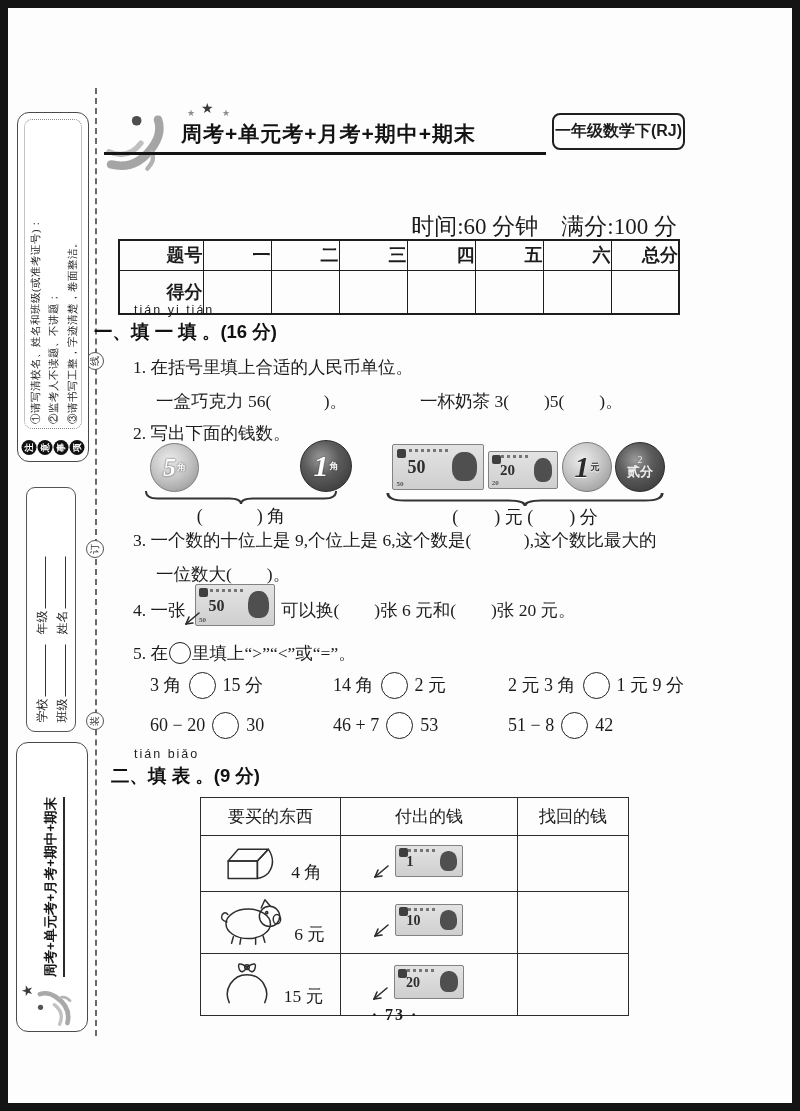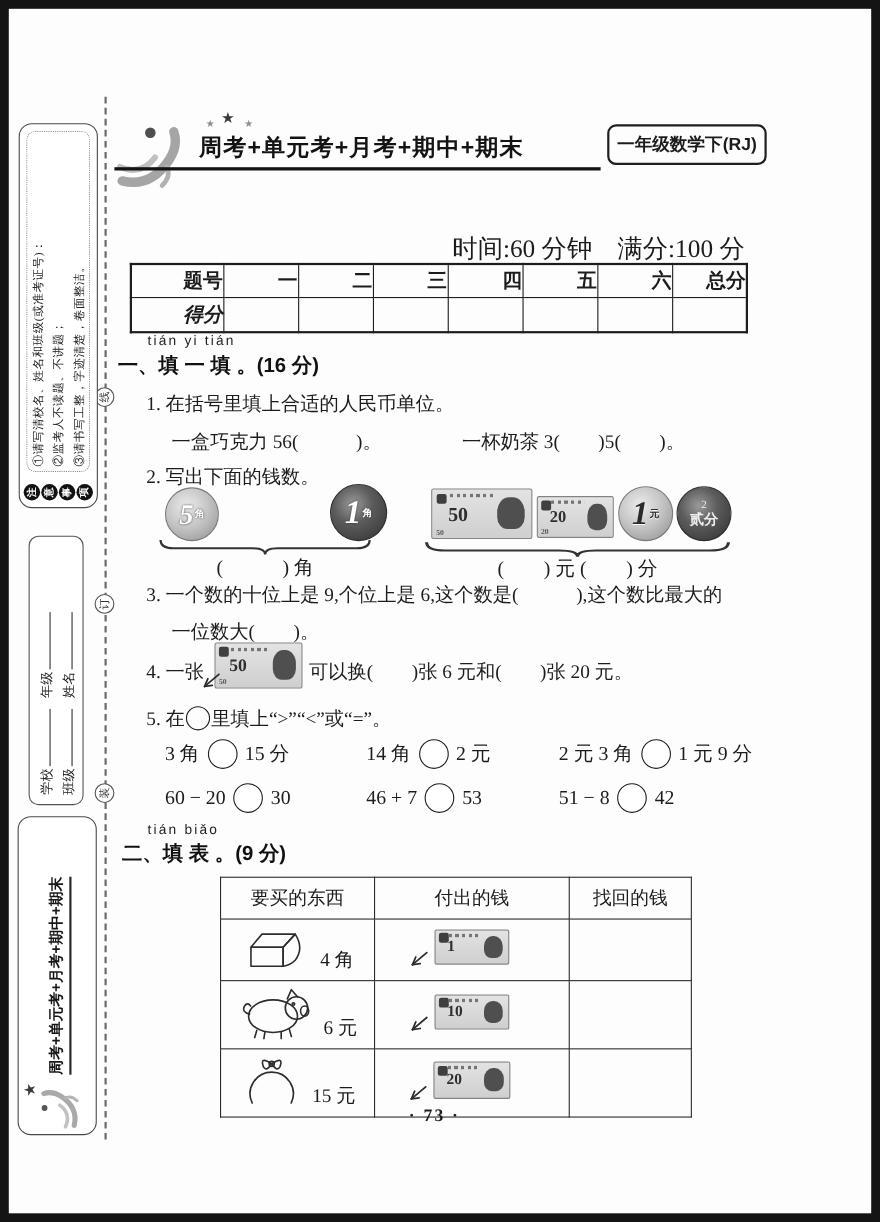--- a/index.html
+++ b/index.html
@@ -42,34 +42,34 @@
                display:flex; align-items:center; gap:4px; }
   .brand-rot .series { font-family:"Liberation Sans", sans-serif; font-weight:bold; font-size:13.5px;
                        white-space:nowrap; border-bottom:2px solid #2a2a2a; padding-bottom:3px; color:#161616; }
   .star-sm { color:#8d8d8d; font-size:9px; }
   .star-lg { color:#3a3a3a; font-size:14px; }
 
   
   .series-title { position:absolute; left:181px; top:120px; font-family:"Liberation Sans", sans-serif;
                   font-weight:bold; font-size:21px; letter-spacing:1px; color:#131313; white-space:nowrap; }
   .series-underline { position:absolute; left:104px; top:152px; width:442px; height:2.5px; background:#141414; }
-  .book-badge { position:absolute; left:552px; top:113px; width:145px; height:37px;
+  .book-badge { position:absolute; left:552px; top:113px; width:133px; height:37px;
                 border:2px solid #1f1f1f; border-radius:8px; display:flex; align-items:center; justify-content:center;
                 font-family:"Liberation Sans", sans-serif; font-weight:bold; font-size:16px; }
   .hdr-stars { position:absolute; font-family:"DejaVu Sans", sans-serif; }
 
   .paper-title { position:absolute; left:105px; top:171px; width:580px; text-align:center;
                  font-size:27px; font-weight:900; letter-spacing:6px; }
   .paper-meta { position:absolute; left:105px; top:211px; width:572px; text-align:right; font-size:23px; }
 
   table.score-table { position:absolute; left:118px; top:239px; width:560px; border-collapse:collapse;
                       table-layout:fixed; font-size:18px; font-weight:bold; text-align:right;
                       border:2.5px solid #1d1d1d; }
   table.score-table td { border:1.5px solid #1d1d1d; height:30px; }
-  table.score-table tr.blank td { height:32px;font-style:italic; }
+  table.score-table tr.blank td { height:44px; }
 
   
   .pinyin { position:absolute; font-family:"Liberation Sans", sans-serif; font-size:12.5px; color:#1e1e1e; letter-spacing:2px; }
   .sec-title { position:absolute; font-family:"Liberation Sans", sans-serif; font-weight:bold; font-size:18.5px; color:#111; }
   .qtext { position:absolute; font-size:17.5px; white-space:nowrap; }
 
   .coin { position:absolute; border-radius:50%; display:flex; align-items:center; justify-content:center; }
   .coin-light { background:radial-gradient(circle at 40% 35%, #ececec 0%, #c6c6c6 45%, #8d8d8d 100%); border:1.5px solid #7a7a7a; }
   .coin-dark  { background:radial-gradient(circle at 40% 35%, #9a9a9a 0%, #5c5c5c 40%, #303030 100%); border:1.5px solid #2c2c2c; }
   .coin .v { font-weight:bold; font-style:italic; line-height:1; }
@@ -216,21 +216,21 @@
       <td></td>
       <td></td>
       <td></td>
       <td></td>
       <td></td>
     </tr>
   </tbody>
     </table>
 
   <div class="pinyin" style="left:134px;top:303px">tián yi tián</div>
-  <div class="sec-title" style="left:107px;top:319px">一、填 一 填 。(16 分)</div>
+  <div class="sec-title" style="left:94px;top:319px">一、填 一 填 。(16 分)</div>
 
   <div class="qtext" style="left:133px;top:355px">1. 在括号里填上合适的人民币单位。</div>
   <div class="qtext" style="left:156px;top:389px">一盒巧克力 56(　　　)。</div>
   <div class="qtext" style="left:420px;top:389px">一杯奶茶 3(　　)5(　　)。</div>
 
   <div class="qtext" style="left:133px;top:421px">2. 写出下面的钱数。</div>
 
   <div class="coin coin-light" style="left:150px;top:443px;width:49px;height:49px">
     <span class="v coin-w" style="font-size:26px">5</span>
       <span class="u coin-w">角</span>

